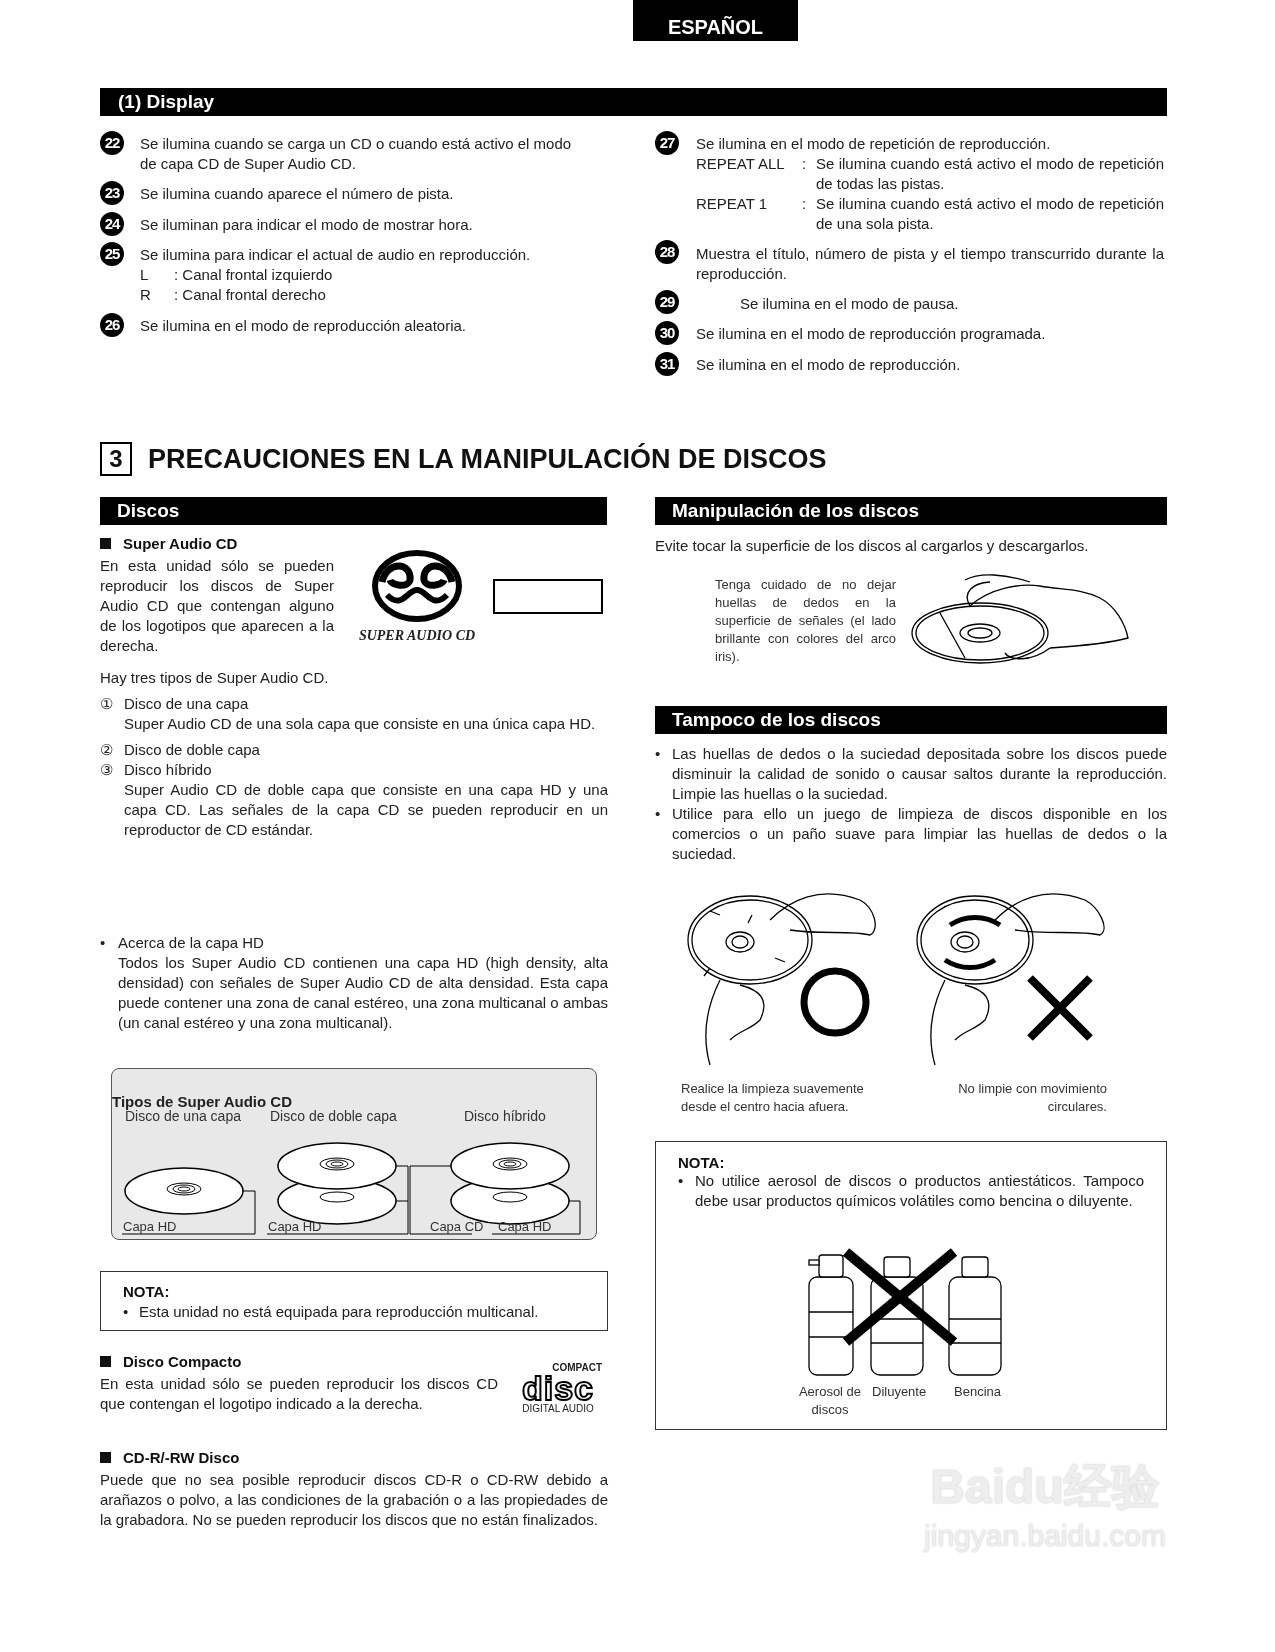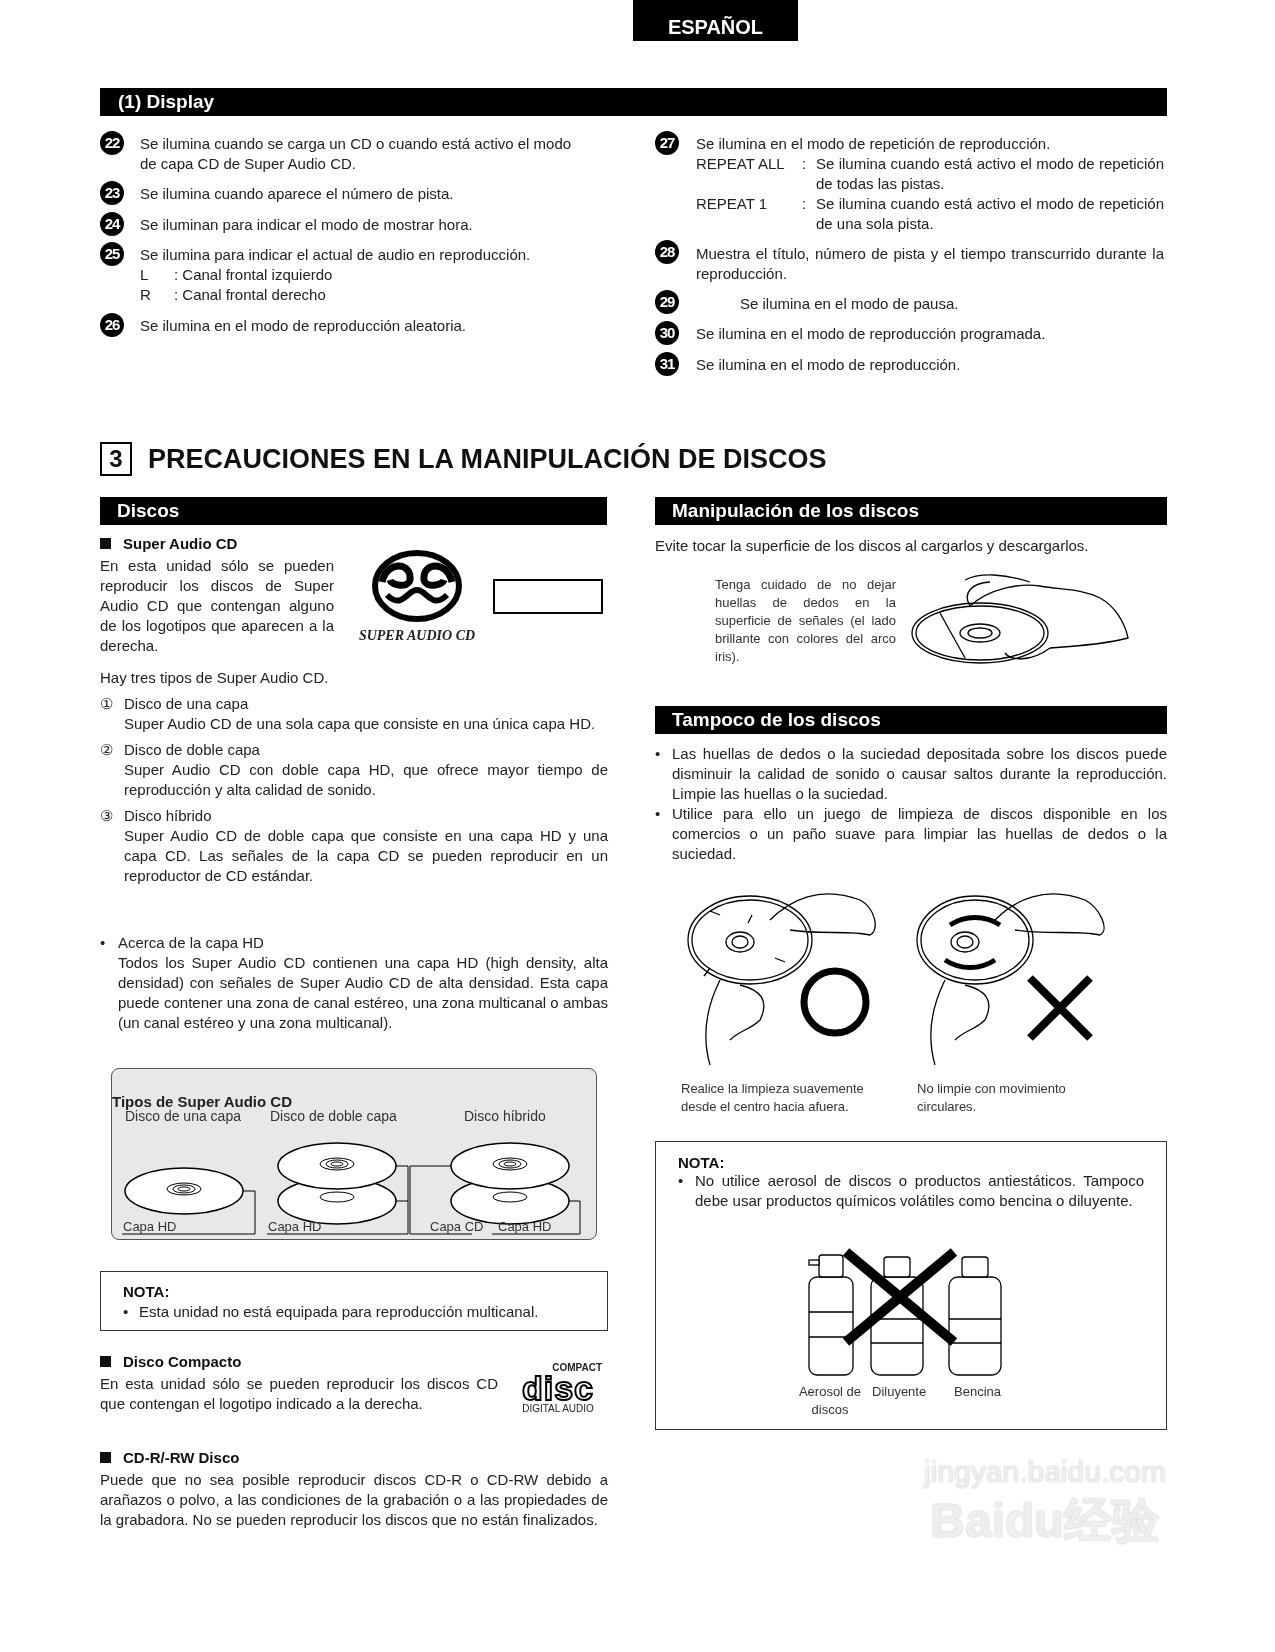--- a/index.html
+++ b/index.html
@@ -105,21 +105,20 @@
 <div class="abs body-text" style="left:100px;top:694px;width:508px;">
   <div style="display:flex;">
       <span style="width:24px;flex:none;">①</span>
       <span>Disco de una capa</span>
     </div>
   <div class="just" style="padding-left:24px;margin-bottom:6px;">Super Audio CD de una sola capa que consiste en una única capa HD.</div>
   <div style="display:flex;">
       <span style="width:24px;flex:none;">②</span>
       <span>Disco de doble capa</span>
     </div>
-  <div class="just" style="padding-left:24px;margin-bottom:6px;">Super Audio CD con doble capa HD, que ofrece mayor tiempo de reproducción y alta calidad de sonido.</div>
   <div style="display:flex;">
       <span style="width:24px;flex:none;">③</span>
       <span>Disco híbrido</span>
     </div>
   <div class="just" style="padding-left:24px;">Super Audio CD de doble capa que consiste en una capa HD y una capa CD. Las señales de la capa CD se pueden reproducir en un reproductor de CD estándar.</div>
 </div>
 
 <div class="abs body-text" style="left:100px;top:933px;width:508px;">
   <div style="display:flex;">
       <span style="width:18px;flex:none;">•</span>
@@ -240,21 +239,21 @@
     <path d="M30 90 C 20 110, 10 140, 20 175 M50 95 C 70 100, 80 110, 70 130 C 60 140, 50 140, 40 150"></path>
   </g>
   <path d="M35 35 C 50 25, 70 25, 85 35" fill="none" stroke="#000" stroke-width="5"></path>
   <path d="M30 70 C 45 80, 65 80, 80 70" fill="none" stroke="#000" stroke-width="5"></path>
   <g stroke="#000" stroke-width="8">
     <line x1="115" y1="88" x2="175" y2="148"></line>
     <line x1="175" y1="88" x2="115" y2="148"></line>
   </g>
 </svg>
 <div class="abs cap" style="left:681px;top:1080px;width:210px;">Realice la limpieza suavemente desde el centro hacia afuera.</div>
-<div class="abs cap" style="left:917px;top:1080px;width:190px;">No limpie con movimiento circulares.</div>
+<div class="abs cap" style="left:917px;top:1080px;width:190px;text-align:right;">No limpie con movimiento circulares.</div>
 
 <div class="abs box-nota" style="left:655px;top:1141px;width:512px;height:289px;padding:12px 22px;">
   <div class="subhead">NOTA:</div>
   <div class="body-text" style="display:flex;">
       <span style="width:17px;flex:none;">•</span>
       <span class="just">No utilice aerosol de discos o productos antiestáticos. Tampoco debe usar productos químicos volátiles como bencina o diluyente.</span>
     </div>
   <svg style="position:absolute;left:150px;top:105px;" width="210" height="130">
     <g fill="#fff" stroke="#000" stroke-width="1.3">
       <rect x="3" y="30" width="44" height="98" rx="8"></rect>
@@ -275,15 +274,15 @@
       <line x1="40" y1="5" x2="148" y2="95"></line>
       <line x1="148" y1="5" x2="40" y2="95"></line>
     </g>
   </svg>
   <div class="cap" style="position:absolute;left:138px;top:241px;width:72px;text-align:center;font-size:13px;">Aerosol de discos</div>
   <div class="cap" style="position:absolute;left:216px;top:241px;font-size:13px;">Diluyente</div>
   <div class="cap" style="position:absolute;left:298px;top:241px;font-size:13px;">Bencina</div>
 </div>
 
 <div class="abs" style="left:900px;top:1455px;width:290px;text-align:center;color:#eee;text-shadow:0 0 2px #bbb;">
+  <div style="font-size:48px;font-weight:bold;">Baidu经验</div>
   <div style="font-size:30px;">jingyan.baidu.com</div>
-  <div style="font-size:48px;font-weight:bold;">Baidu经验</div>
 </div>
 
 </body></html>

